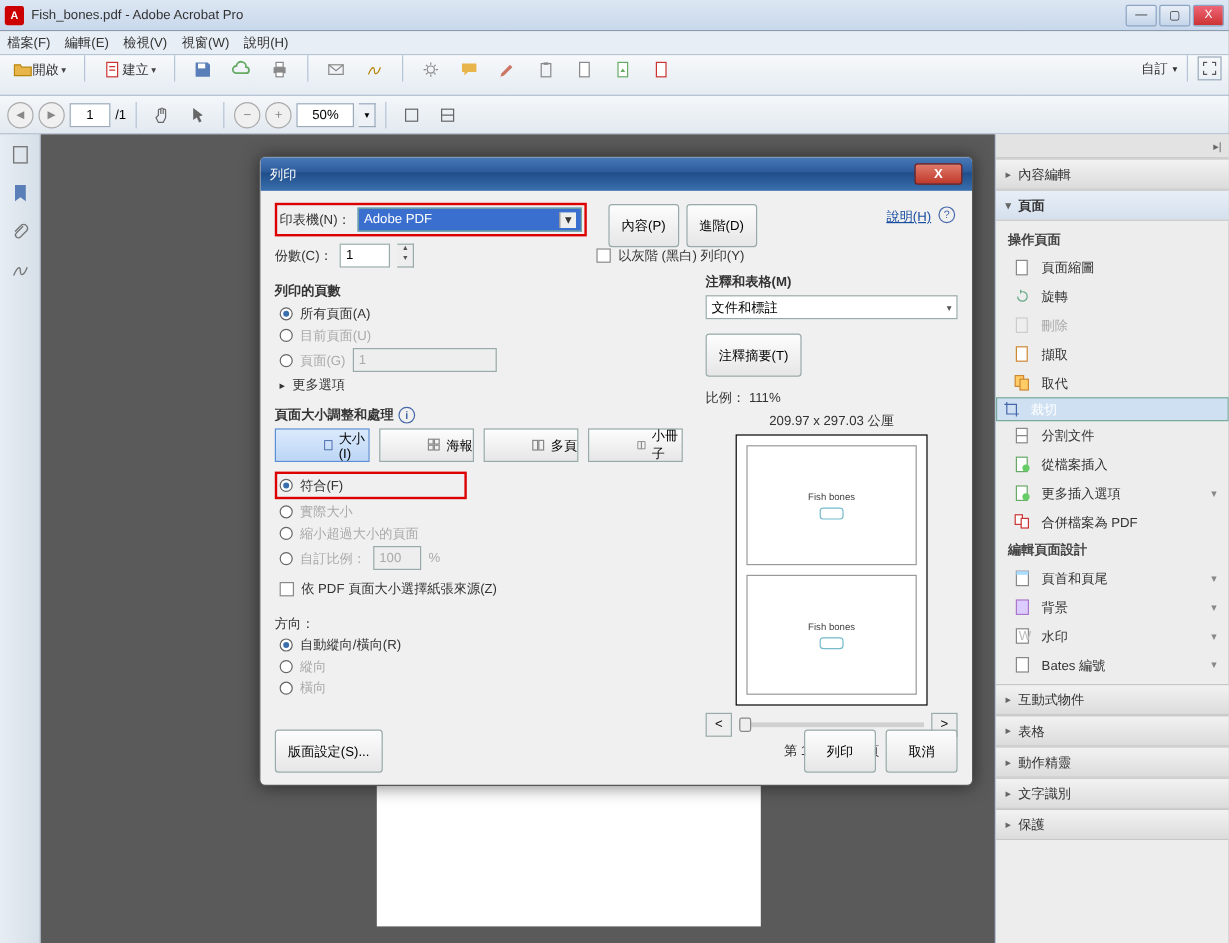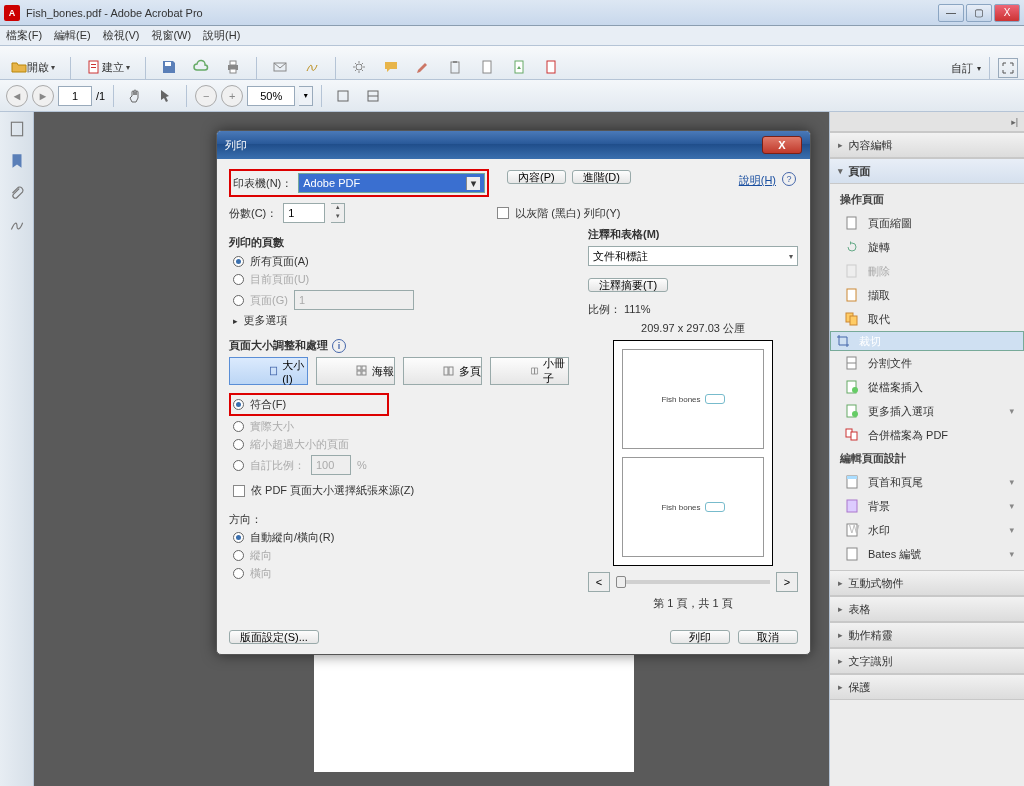--- a/index.html
+++ b/index.html
@@ -11,21 +11,21 @@
 .titlebar .title { flex: 1; color:#333; }
 .winbtns { display:flex; gap:2px; }
 .winbtn { width:26px; height:18px; background: linear-gradient(#e8eef7,#c5d6ea); border:1px solid #8ba5c2; border-radius:2px; display:flex;align-items:center;justify-content:center;font-size:10px;color:#333;}
 .winbtn.close { background: linear-gradient(#e67,#c33); color:#fff;}
 
 
 .menubar { height: 20px; background:#e8eef5; display:flex; align-items:center; padding:0 6px; gap:12px; border-bottom:1px solid #b5c4d6; color:#333;}
 .menubar span { cursor:default; }
 
 
-.toolbar { height: 34px; background: linear-gradient(#f7f9fb,#e4ebf2); border-bottom:1px solid #b5c4d6; display:flex; align-items:flex-end; padding:0 6px; gap:6px; }
+.toolbar { height: 34px; background: linear-gradient(#f7f9fb,#e4ebf2); border-bottom:1px solid #b5c4d6; display:flex; align-items:flex-start; padding:0 6px; gap:6px; }
 .tbtn { height:24px; min-width:24px; padding:0 4px; border:1px solid transparent; border-radius:3px; display:flex; align-items:center; justify-content:center; color:#444; background:transparent;}
 .tbtn svg { width:16px; height:16px; }
 .tsep { width:1px; height:22px; background:#b5c4d6; margin:0 4px;}
 .tlabel { color:#333; }
 .customize { margin-left:auto; display:flex; align-items:center; gap:4px; color:#333;}
 .expand { width:20px;height:20px;border:1px solid #9ab; display:flex;align-items:center;justify-content:center;}
 
 .toolbar2 { height: 32px; background: linear-gradient(#f4f7fa,#e2e9f0); border-bottom:1px solid #b5c4d6; display:flex; align-items:center; padding:0 6px; gap:4px;}
 .navcircle { width:22px;height:22px;border:1px solid #aaa;border-radius:50%;display:flex;align-items:center;justify-content:center;color:#888;background:#f0f0f0;}
 .pagebox { width:34px; height:20px; border:1px solid #9ab; background:#fff; text-align:center; font-size:11px; padding:2px;}
@@ -58,39 +58,39 @@
 .dialog { position:absolute; left:216px; top:130px; width:595px; height:525px; background:#f0f0f0; border:1px solid #555; box-shadow: 0 0 14px rgba(0,0,0,.5); border-radius:5px; overflow:hidden;}
 .dlg-title { height:28px; background: linear-gradient(#4a79b8,#2a5a9a 45%,#1f4d8a 46%,#3a6fae); color:#fff; display:flex; align-items:center; padding:0 8px;}
 .dlg-title .t { flex:1;}
 .dlg-close { width:40px;height:18px;background:linear-gradient(#e07a6a,#c0392b);border:1px solid #7a2016;border-radius:3px;display:flex;align-items:center;justify-content:center;color:#fff;font-weight:bold;}
 .dlg-body { padding:10px 12px; position:relative; height:calc(100% - 28px);}
 .row { display:flex; align-items:center; gap:6px; margin-bottom:6px;}
 .hl { border:2px solid #d00; padding:2px;}
 .lbl { color:#333;}
 .sel { height:20px; border:1px solid #7a9; background:#3a6fd0; color:#fff; padding:0 4px; display:flex; align-items:center; flex:1;}
 .sel .arr { margin-left:auto; background:#eee;color:#333;width:14px;text-align:center;border-left:1px solid #888;}
-.dbtn { height:14px; padding:0 10px; border:1px solid #9aa; background:linear-gradient(#fdfdfd,#e6e6e6); border-radius:3px; display:flex;align-items:center;}
+.dbtn { height:36px; padding:0 10px; border:1px solid #9aa; background:linear-gradient(#fdfdfd,#e6e6e6); border-radius:3px; display:flex;align-items:center;}
 .num { width:42px; height:20px; border:1px solid #9aa; background:#fff; padding:0 4px;}
 .spin { width:14px;height:20px;border:1px solid #9aa;border-left:none;background:#eee;display:flex;flex-direction:column;}
 .spin div{flex:1;font-size:6px;text-align:center;color:#555;}
 .chk { width:12px;height:12px;border:1px solid #888;background:#fff;}
 .grp-title { font-weight:bold; color:#333; margin:6px 0 4px;}
 .radio { width:11px;height:11px;border:1px solid #666;border-radius:50%;background:#fff;display:inline-flex;align-items:center;justify-content:center;}
 .radio.on::after{content:"";width:5px;height:5px;background:#3a6fae;border-radius:50%;}
 .opt { display:flex; align-items:center; gap:6px; margin:3px 0 3px 4px; color:#333;}
 .opt.disabled { color:#aaa;}
 .link { color:#1a4fa0; text-decoration:underline; cursor:pointer;}
 .segbtn { height:28px; flex:1; border:1px solid #9aa; background:linear-gradient(#fdfdfd,#e6e6e6); display:flex;align-items:center;justify-content:center; gap:4px;padding-left:39px;}
 .segbtn.on { background:linear-gradient(#dbeafd,#bcd6f5); border-color:#5a8ed6;}
 .segrow { display:flex; gap:8px; margin:4px 0 8px;}
 .preview { position:absolute; right:12px; top:62px; width:210px;}
 .preview .psel { width:100%; height:20px; border:1px solid #9aa; background:#fff; display:flex;align-items:center;padding:0 4px;}
 .preview .psel .arr{margin-left:auto;font-size:8px;color:#555;}
 .sheet { width:160px; height:226px; border:1px solid #000; background:#fff; margin:4px auto 0; padding:8px; display:flex; flex-direction:column; gap:8px;}
-.sheet .pg { flex:1; border:1px solid #999; display:flex; align-items:center; justify-content:center; gap:4px;}
+.sheet .pg { flex:1; border:1px solid #999; display:flex; flex-direction:column; align-items:center; justify-content:center; gap:4px;}
 .sheet .pg .tt { font-size:8px; color:#444;}
 .sheet .pg .sw { width:20px;height:10px;border:1px solid #7bc;border-radius:3px;}
 .prevnav { display:flex; align-items:center; justify-content:space-between; margin-top:6px;}
 .prevnav .nb { width:22px;height:20px;border:1px solid #9aa;background:#eee;display:flex;align-items:center;justify-content:center;}
 .prevnav .track { flex:1; height:4px; background:#d0d0d0; margin:0 6px; position:relative;}
 .prevnav .thumb { position:absolute;left:0;top:-4px;width:10px;height:12px;background:#eee;border:1px solid #888;border-radius:2px;}
 .dlg-foot { position:absolute; bottom:10px; left:12px; right:12px; display:flex; align-items:center;}
 .dlg-foot .spacer { flex:1;}
 .info-icon { width:14px;height:14px;border:1px solid #46a;border-radius:50%;color:#46a;display:inline-flex;align-items:center;justify-content:center;font-size:9px;margin-left:4px;}
 

